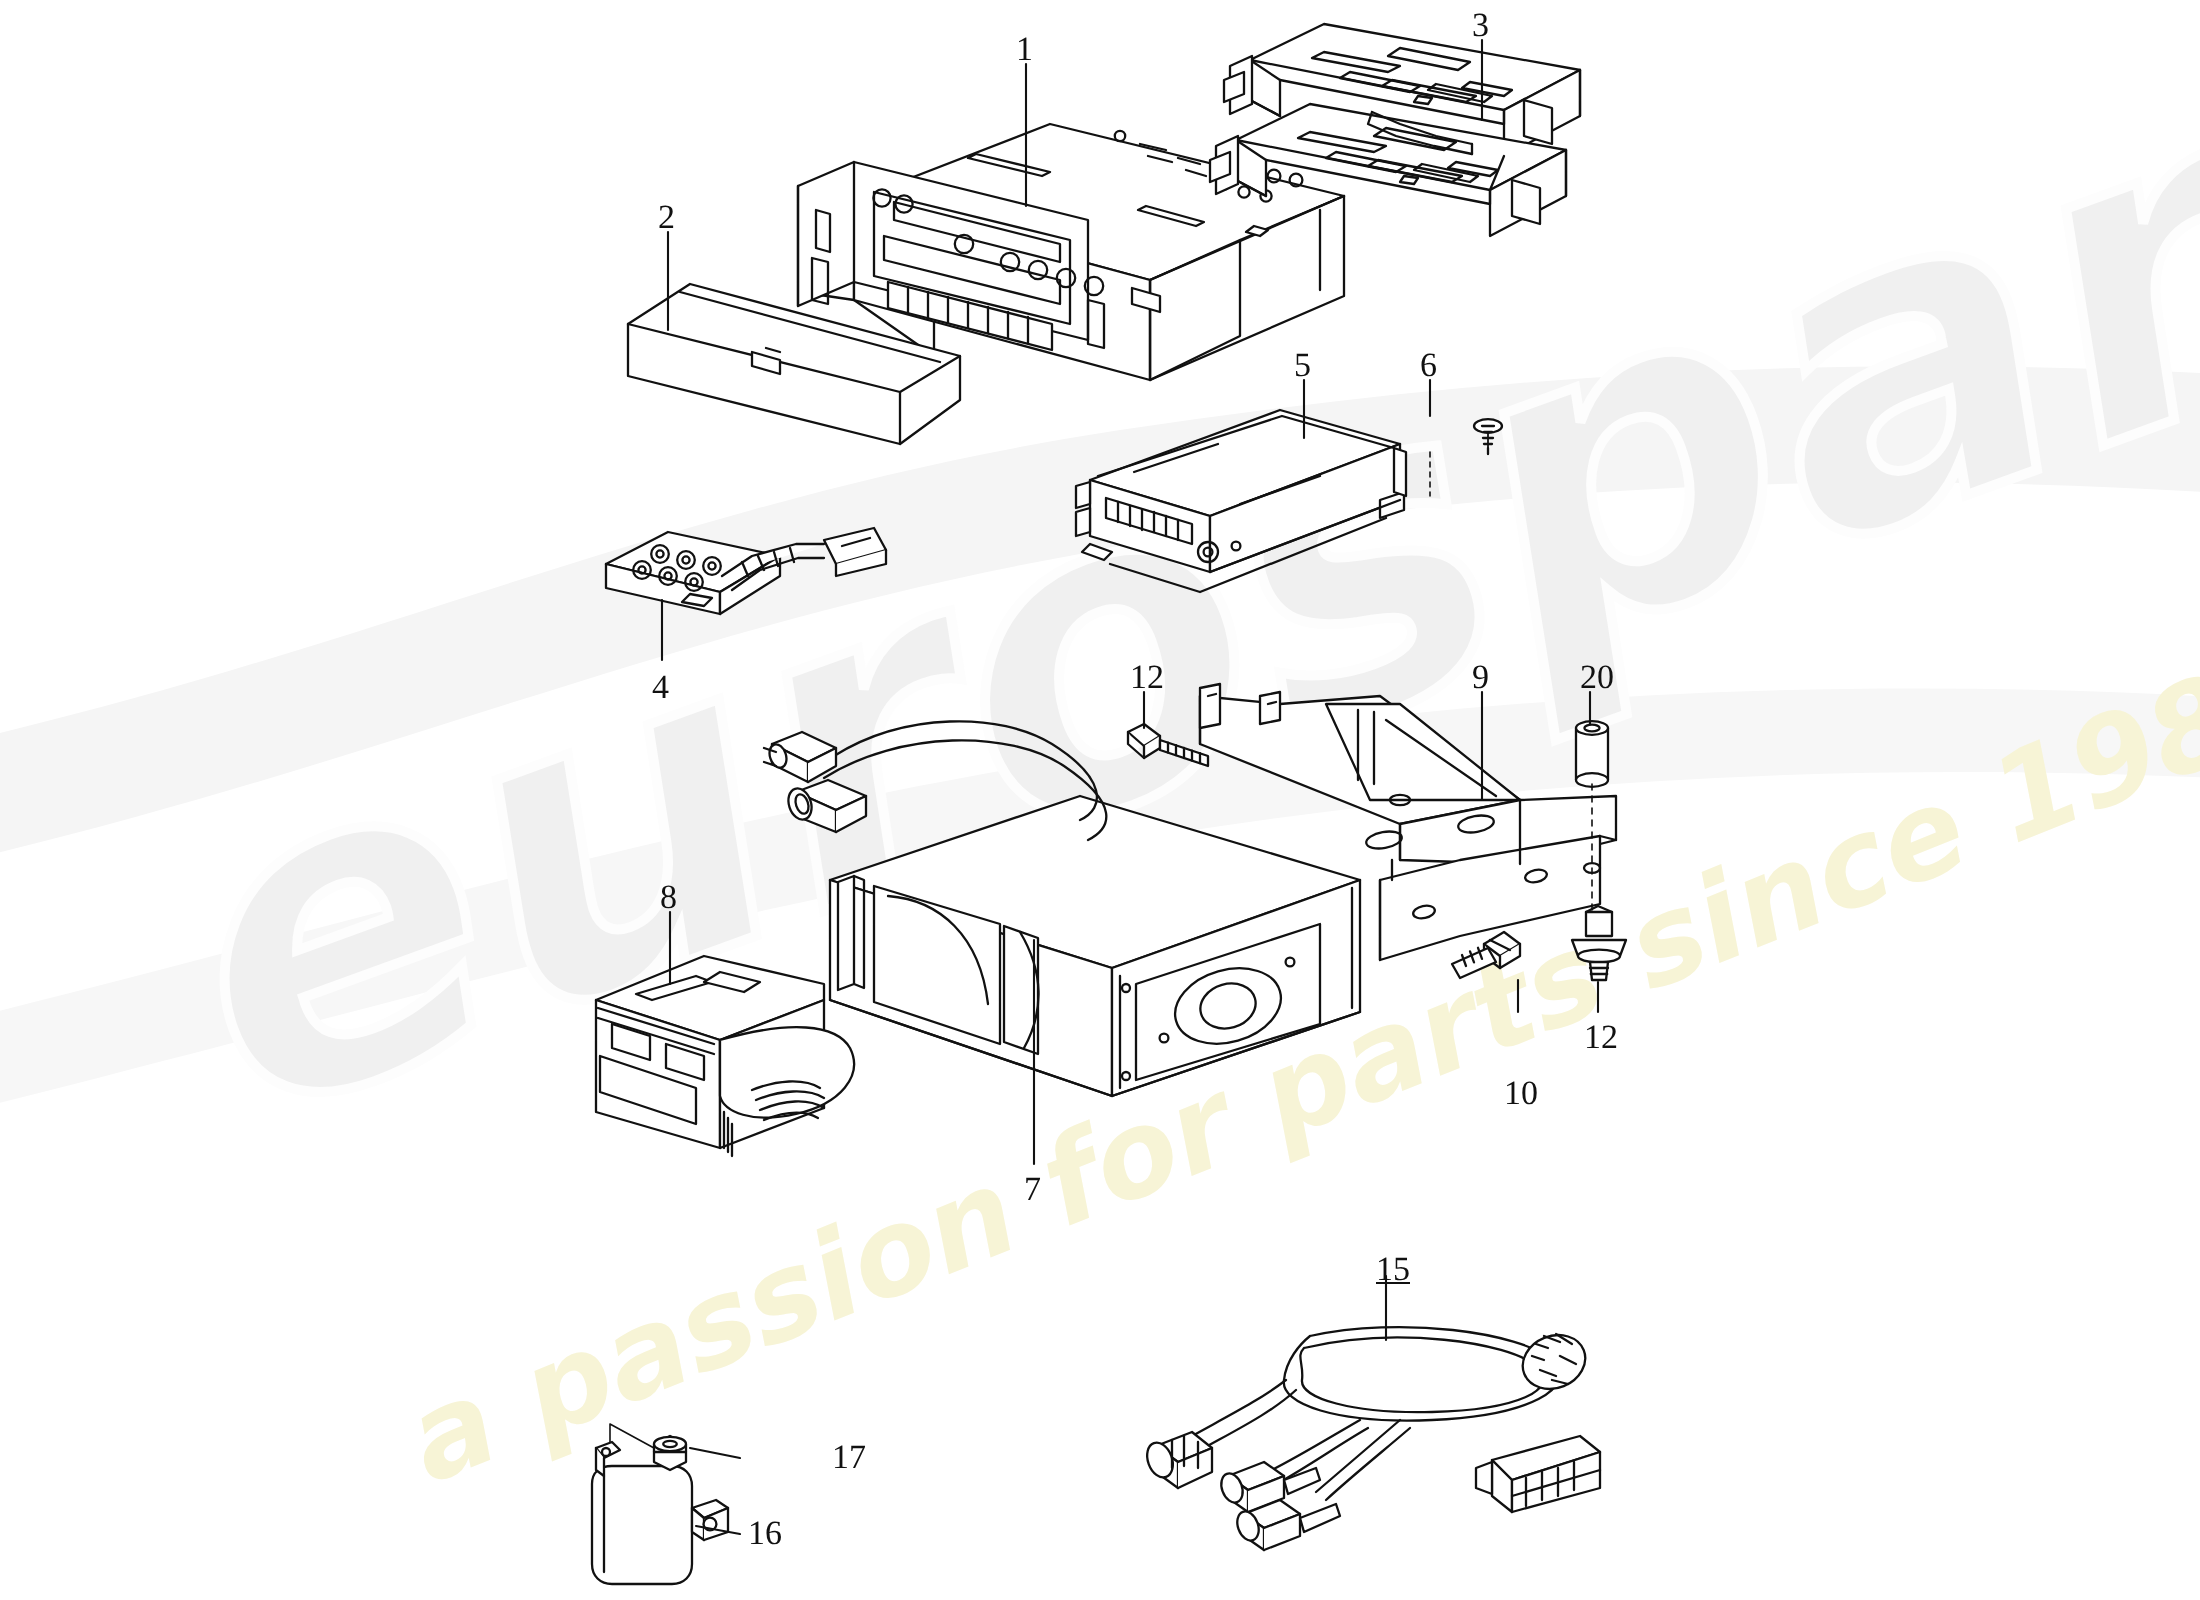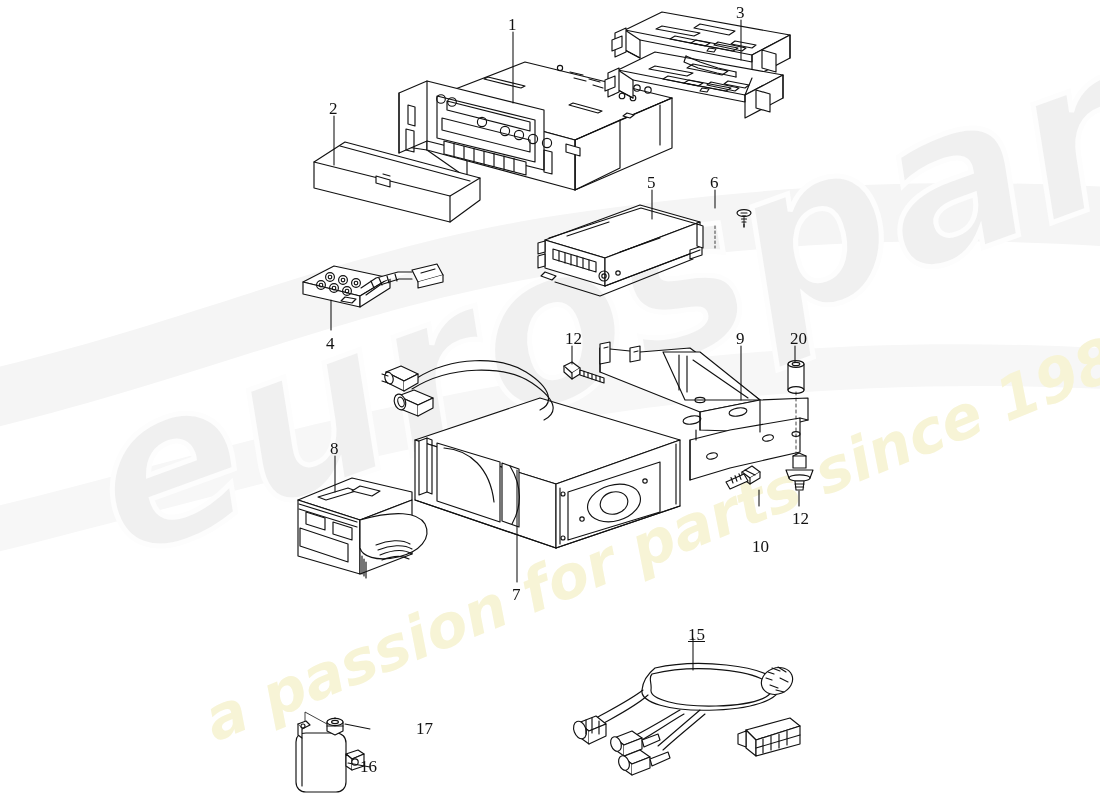--- a/index.html
+++ b/index.html
@@ -490,17 +490,17 @@
     <div class="label" style="left:647px;top:174px;">5</div>
     <div class="label" style="left:710px;top:174px;">6</div>
     <div class="label" style="left:512px;top:586px;">7</div>
     <div class="label" style="left:330px;top:440px;">8</div>
     <div class="label" style="left:736px;top:330px;">9</div>
     <div class="label" style="left:752px;top:538px;">10</div>
     <div class="label" style="left:790px;top:330px;">20</div>
     <div class="label" style="left:565px;top:330px;">12</div>
     <div class="label" style="left:792px;top:510px;">12</div>
     <div class="label" style="left:688px;top:626px;text-decoration:underline;">15</div>
-    <div class="label" style="left:360px;top:758px;text-align:center;">16</div>
+    <div class="label" style="left:374px;top:758px;text-align:center;">16</div>
     <div class="label" style="left:374px;top:720px;margin-left:42px;">17</div>
   </div>
 
 </div>
 
 </body></html>

